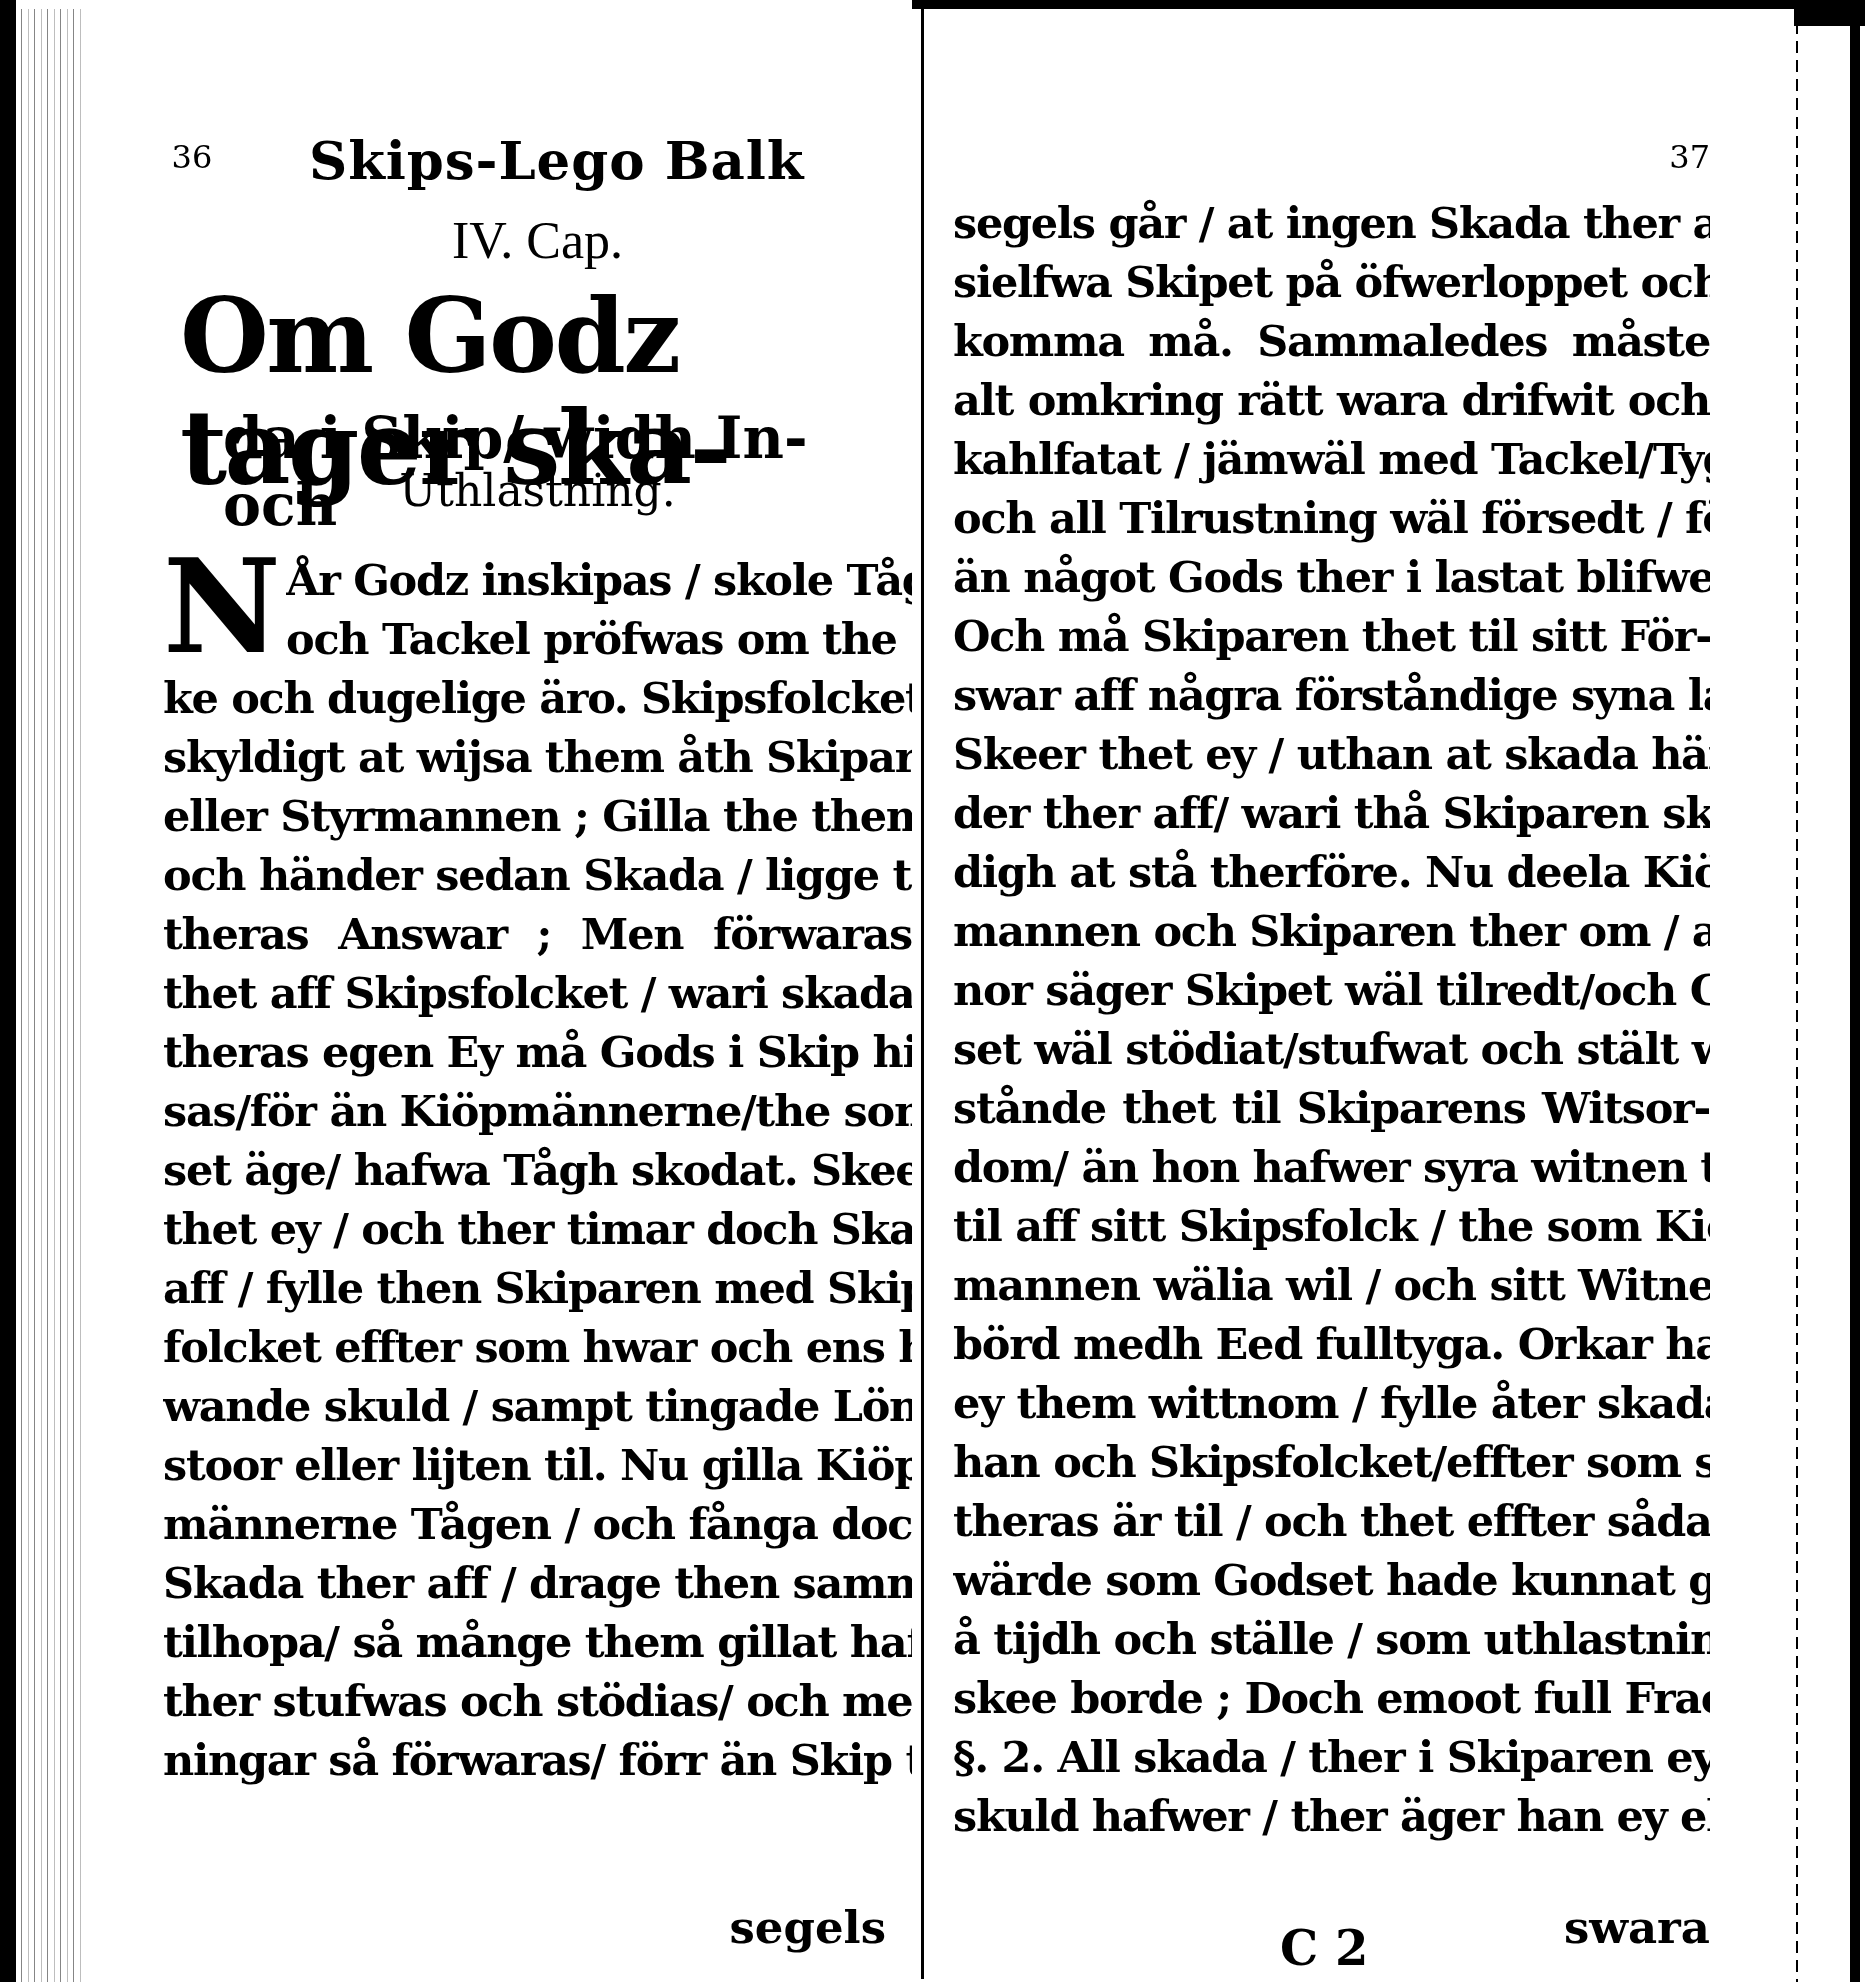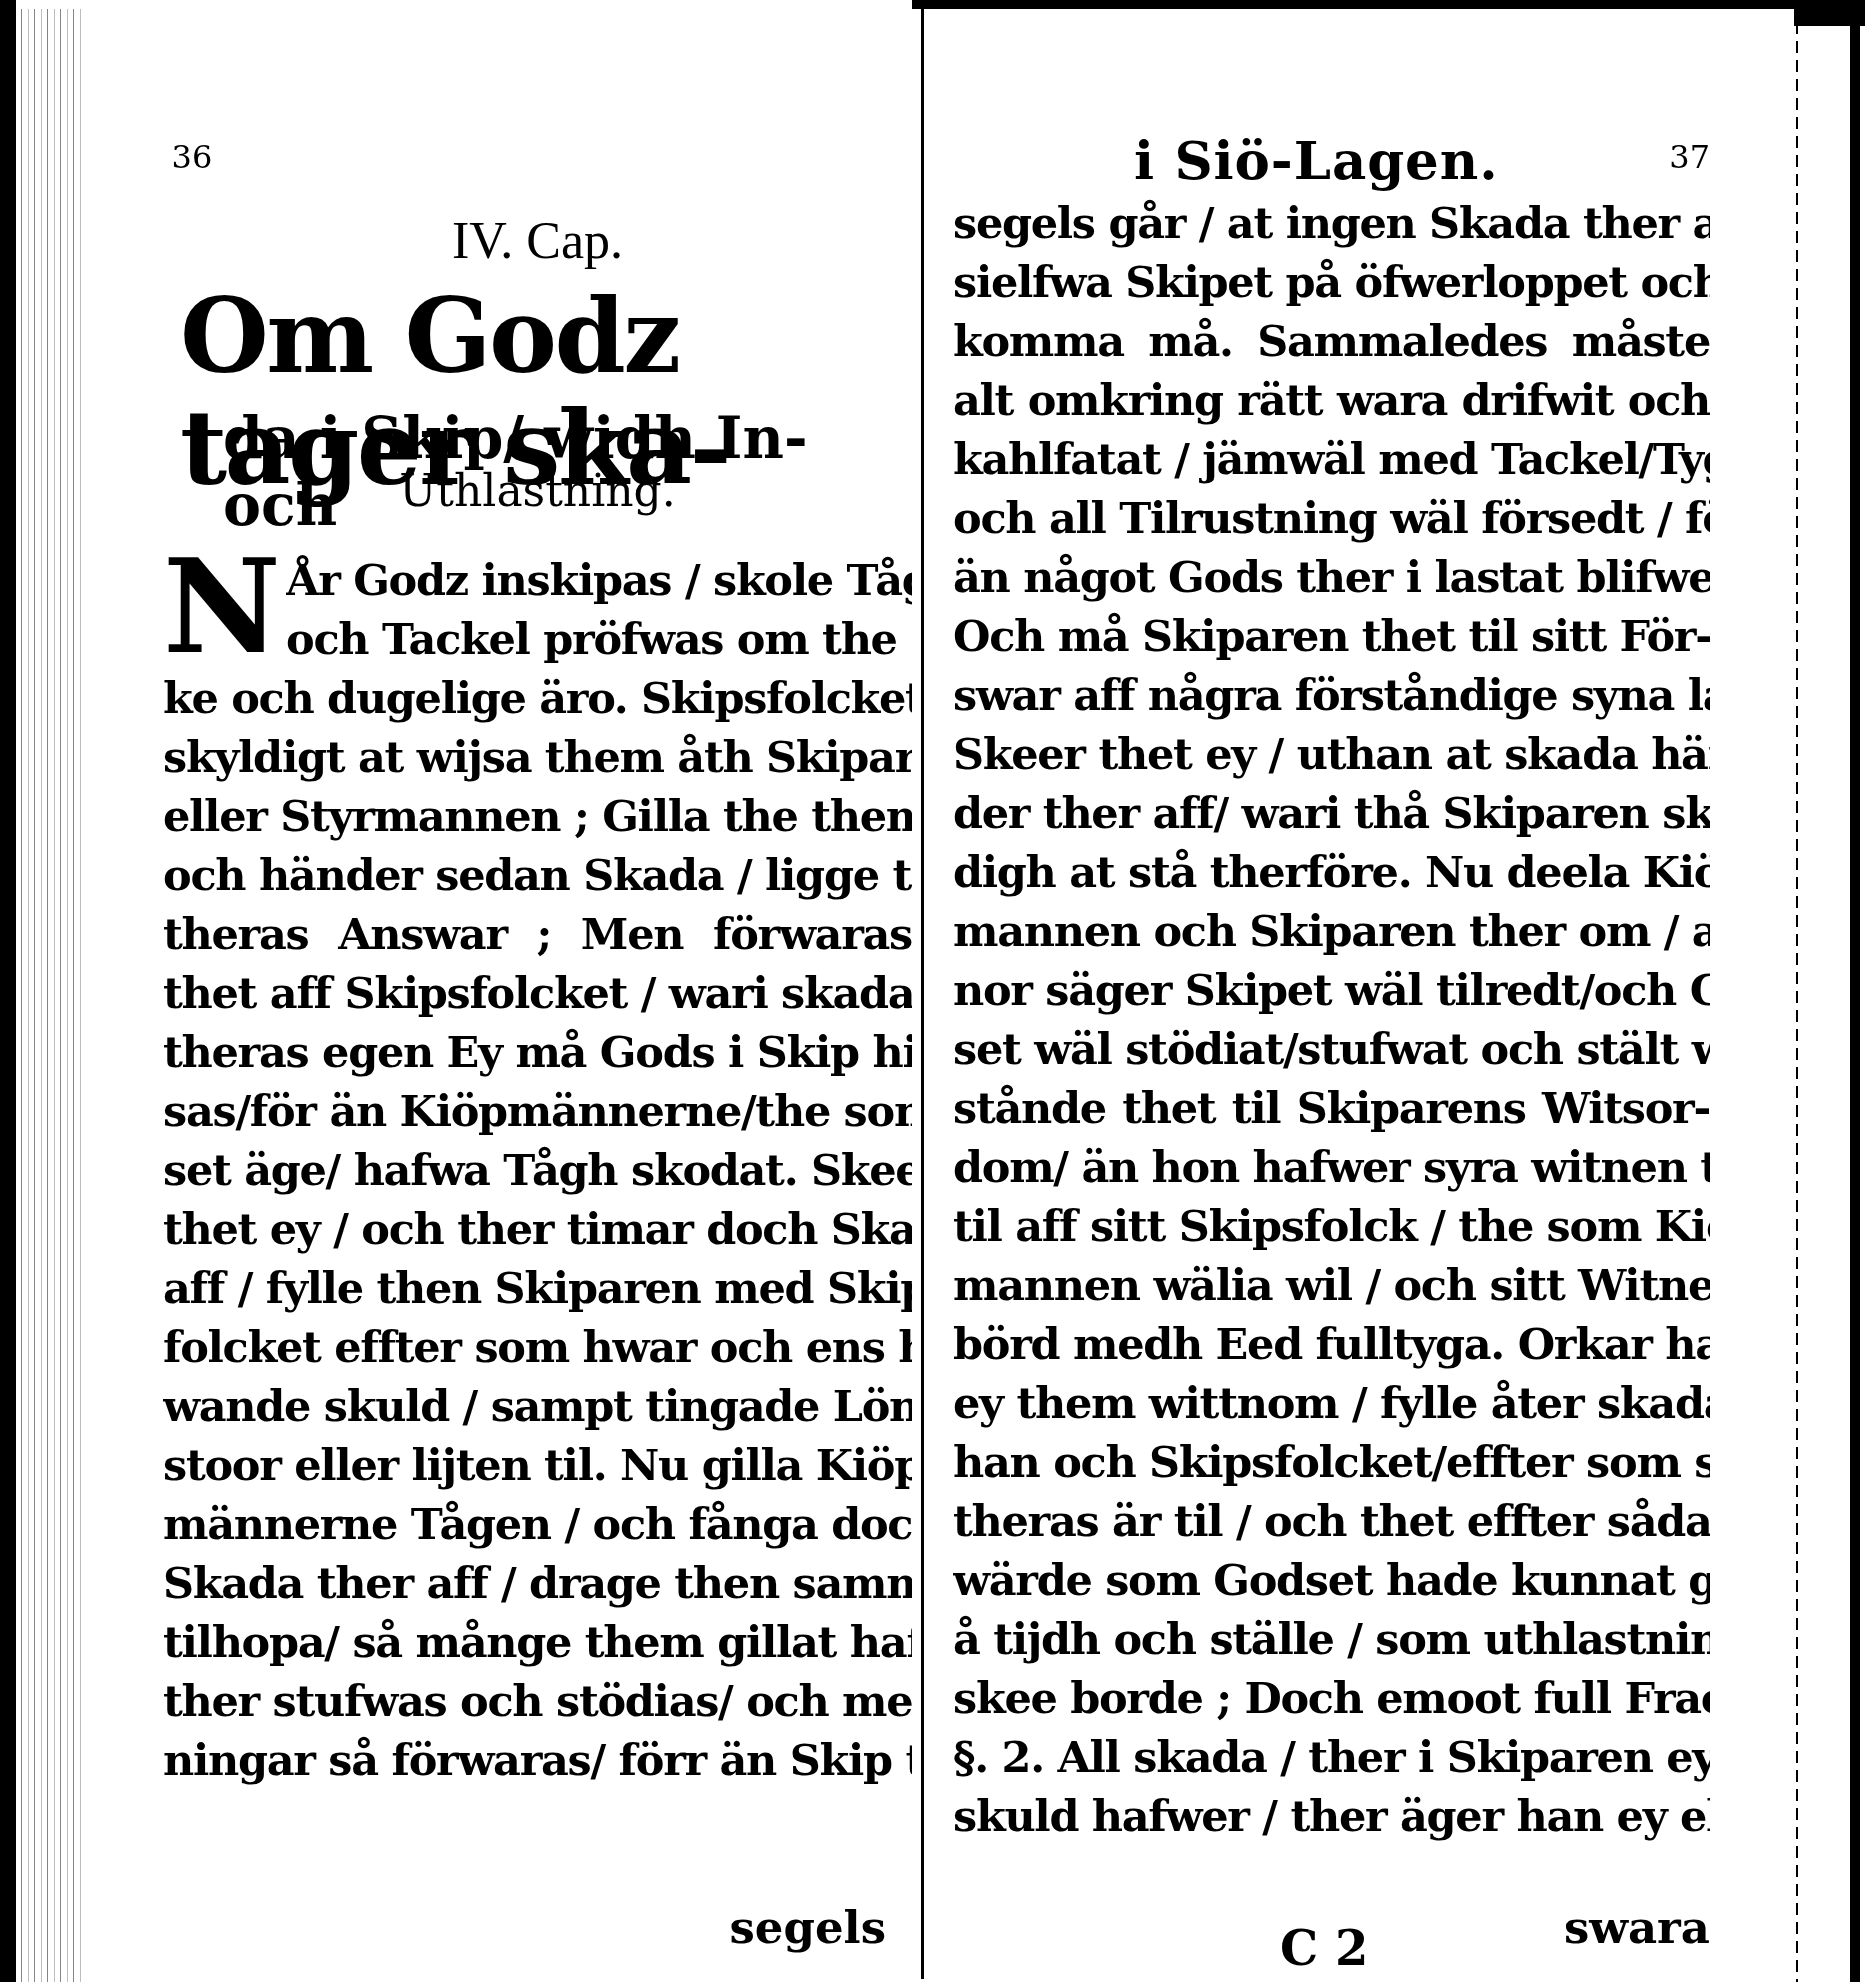--- a/index.html
+++ b/index.html
@@ -80,20 +80,21 @@
 <div class="edge-left"></div>
 <div class="top-bar"></div>
 <div class="top-bar-r"></div>
 <div class="edge-right-inner"></div>
 <div class="edge-right"></div>
 <div class="gutter"></div>
 
 <div class="page left">
   <div class="head-row">
     <span class="page-num">36</span>
+    <span class="running-title">Skips-Lego Balk</span>
   </div>
   <div class="chap">IV. Cap.</div>
   <div class="title-big">Om Godz tager ska-</div>
   <div class="title-2">da i Skip/ widh In-och</div>
   <div class="title-3">Uthlastning.</div>
 
   <div class="body-lines">
     <span class="dropcap">N</span>
     <div class="line">År Godz inskipas / skole Tågh</div>
     <div class="line">och Tackel pröfwas om the starc-</div>
@@ -115,21 +116,20 @@
     <div class="line">Skada ther aff / drage then samme</div>
     <div class="line">tilhopa/ så månge them gillat hafwe.</div>
     <div class="line">ther stufwas och stödias/ och med stäl-</div>
     <div class="line">ningar så förwaras/ förr än Skip til</div>
   </div>
   <div class="catch">segels</div>
 </div>
 
 <div class="page right">
   <div class="head-row">
-    <span class="running-title">i Siö-Lagen.</span>
     <span class="page-num">37</span>
   </div>
 
   <div class="body-lines">
     <div class="line">segels går / at ingen Skada ther aff</div>
     <div class="line">sielfwa Skipet på öfwerloppet och</div>
     <div class="line">komma må. Sammaledes måste</div>
     <div class="line">alt omkring rätt wara drifwit och</div>
     <div class="line">kahlfatat / jämwäl med Tackel/Tygh</div>
     <div class="line">och all Tilrustning wäl försedt / förr</div>

